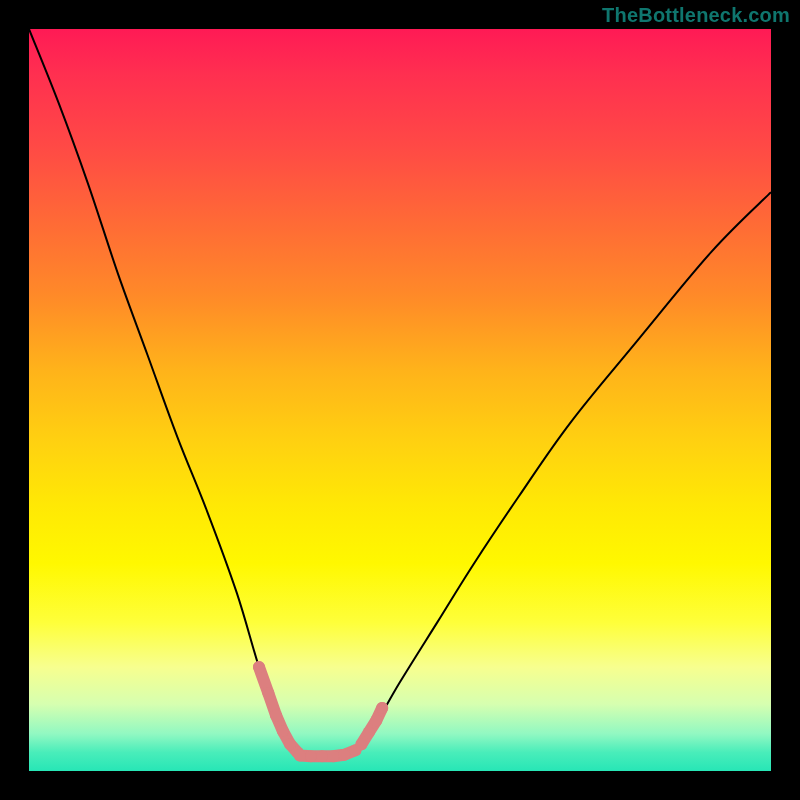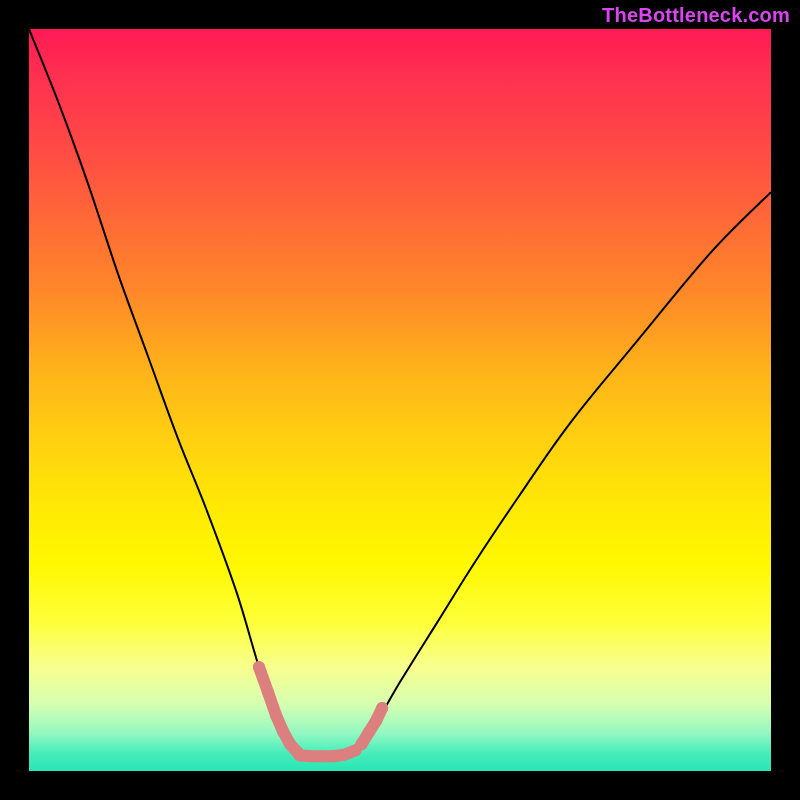--- a/index.html
+++ b/index.html
@@ -57,21 +57,21 @@
   }
   svg.curve {
     position: absolute;
     left: 0; top: 0;
     width: 742px; height: 742px;
   }
   .watermark {
     position: absolute;
     top: 4px;
     right: 10px;
-    color: #d946ef;
+    color: #0f766e;
     font-size: 20px;
     letter-spacing: 0.2px;
     font-weight: 600;
     font-family: Verdana, Geneva, sans-serif;
     user-select: none;
   }
 </style>
 </head>
 <body>
 

